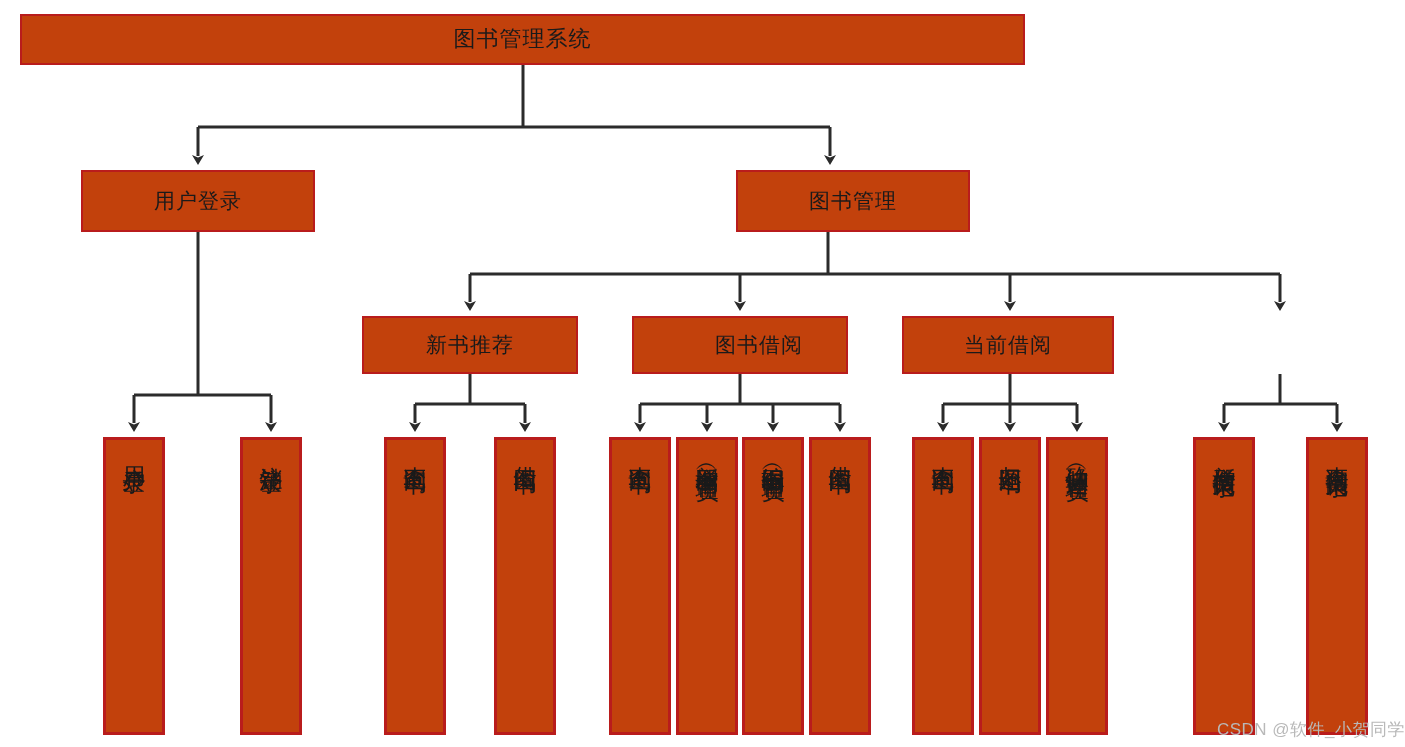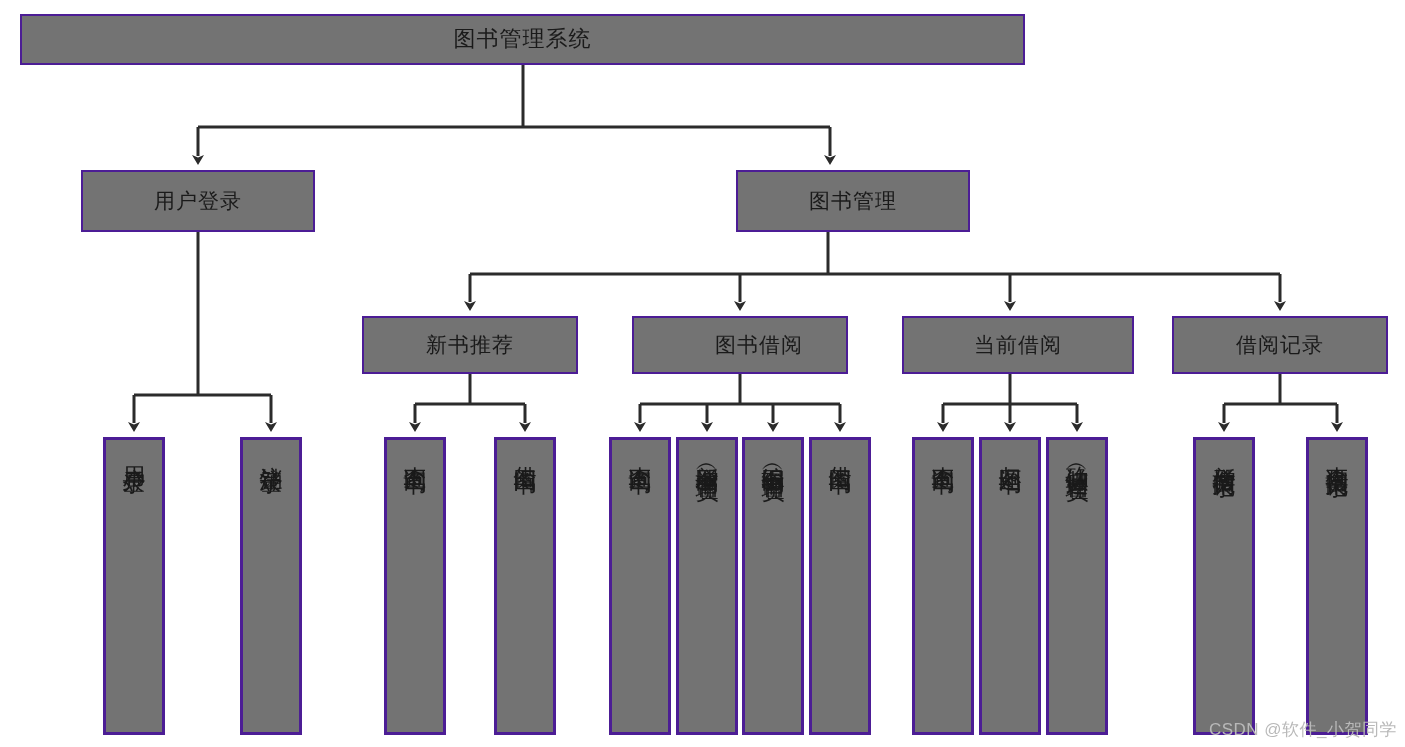--- a/index.html
+++ b/index.html
@@ -13,22 +13,22 @@
   #canvas {
     position: relative;
     width: 1405px;
     height: 747px;
     background: #ffffff;
     overflow: hidden;
   }
   .node {
     position: absolute;
     box-sizing: border-box;
-    border: 2px solid #4c1d95;
-    background: #737373;
+    border: 2px solid #b91c1c;
+    background: #c2410c;
     display: flex;
     align-items: center;
     justify-content: center;
     color: #1a1a1a;
   }
   .node.horiz {
     font-size: 21px;
     letter-spacing: 1px;
     line-height: 1.2;
   }
@@ -54,21 +54,21 @@
   svg.links {
     position: absolute;
     left: 0;
     top: 0;
     width: 1405px;
     height: 747px;
     pointer-events: none;
   }
   .watermark {
     position: absolute;
-    right: 8px;
+    right: 0;
     bottom: 6px;
     font-size: 17px;
     color: #b9b9b9;
     letter-spacing: 0.5px;
     white-space: nowrap;
   }
 </style>
 </head>
 <body>
 
@@ -134,25 +134,22 @@
   <div class="node horiz" style="left:711px; top:170px; width:234px; height:62px;margin-left:25px;">
     <span>图书管理</span>
   </div>
 
   <div class="node horiz" style="left:362px; top:316px; width:216px; height:58px;">
     <span>新书推荐</span>
   </div>
   <div class="node horiz" style="left:632px; top:316px; width:216px; height:58px;padding-left:38px;">
     <span>图书借阅</span>
   </div>
-  <div class="node horiz" style="left:902px; top:316px; width:232px; height:58px;">
+  <div class="node horiz" style="left:902px; top:316px; width:212px; height:58px;">
     <span>当前借阅</span>
-  </div>
-  <div class="node horiz" style="left:1172px; top:316px; width:216px; height:58px;">
-    <span>借阅记录</span>
   </div>
 
   <div class="node vert" style="left:103px; top:437px; width:62px; height:298px;">
     <span class="vtext">用户登录</span>
   </div>
   <div class="node vert" style="left:240px; top:437px; width:62px; height:298px;">
     <span class="vtext">注销登录</span>
   </div>
 
   <div class="node vert" style="left:384px; top:437px; width:62px; height:298px;">

